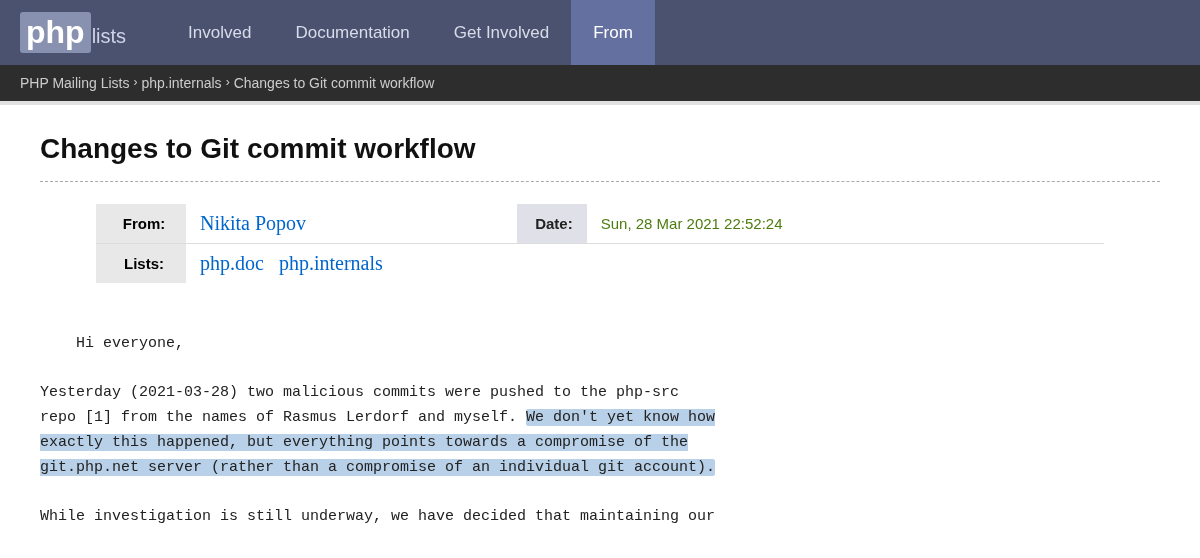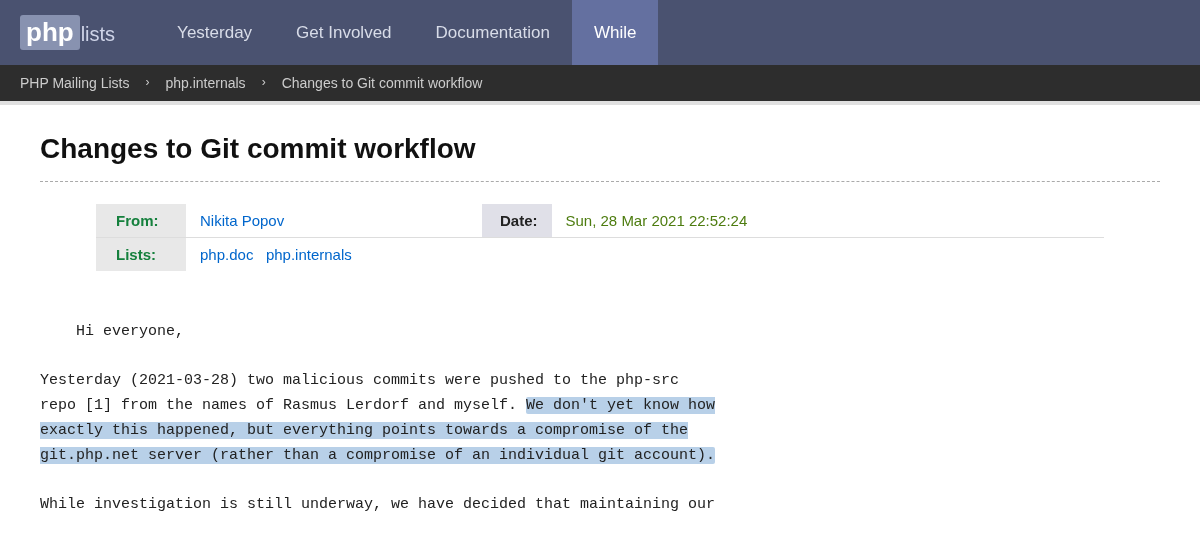--- a/index.html
+++ b/index.html
@@ -21,21 +21,21 @@
     }
 
     .logo {
       display: flex;
       align-items: baseline;
       margin-right: 40px;
       text-decoration: none;
     }
     .logo-php {
       font-weight: 900;
-      font-size: 26px;
+      font-size: 32px;
       font-family: Arial, sans-serif;
       color: #fff;
       background: #8892b0;
       padding: 2px 6px;
       border-radius: 3px;
     }
     .logo-lists {
       font-size: 20px;
       font-family: Arial, sans-serif;
       color: #cfd4e8;
@@ -71,21 +71,21 @@
       background: #6470a0;
       color: #fff;
     }
 
     
     .breadcrumb-bar {
       background: #2d2d2d;
       padding: 10px 20px;
       display: flex;
       align-items: flex-start;
-      gap: 16px;
+      gap: 4px;
       font-family: Arial, sans-serif;
       font-size: 14px;
     }
 
     .breadcrumb-bar a, .breadcrumb-bar span {
       color: #ccc;
       text-decoration: none;
     }
 
     .breadcrumb-separator {
@@ -127,34 +127,34 @@
     .meta-table tr {
       border-bottom: 1px solid #ddd;
     }
 
     .meta-table tr:last-child {
       border-bottom: none;
     }
 
     .meta-label-cell {
       background: #e8e8e8;
-      text-align: left;
+      text-align: center;
       padding: 8px 14px 8px 20px;
       font-weight: 700;
       font-family: Arial, sans-serif;
       font-size: 15px;
-      color: #15803d;
+      color: #000000;
       white-space: nowrap;
       width: 90px;
     }
 
     .meta-value-cell {
       padding: 8px 14px;
-      font-family: Liberation Sans, sans-serif;
-      font-size: 15px;
+      font-family: Liberation Serif, serif;
+      font-size: 20px;
       color: #333;
       background: #fff;
     }
 
     .meta-value-cell a {
       color: #0066cc;
       text-decoration: none;
     }
 
     .meta-date-label-cell {
@@ -196,30 +196,30 @@
 </head>
 <body>
 
 <nav>
   <a class="logo" href="#">
     <span class="logo-php">php</span>
     <span class="logo-lists">lists</span>
   </a>
   <ul class="nav-links">
     <li>
-      <a href="#">Yesterday</a>
+      <a href="#">Involved</a>
+    </li>
+    <li>
+      <a href="#">Documentation</a>
     </li>
     <li>
       <a href="#">Get Involved</a>
     </li>
-    <li>
-      <a href="#">Documentation</a>
-    </li>
     <li class="active">
-      <a href="#">While</a>
+      <a href="#">From</a>
     </li>
   </ul>
 </nav>
 
 <div class="breadcrumb-bar">
   <a href="#">PHP Mailing Lists</a>
   <span class="breadcrumb-separator">›</span>
   <a href="#">php.internals</a>
   <span class="breadcrumb-separator">›</span>
   <span class="breadcrumb-current">Changes to Git commit workflow</span>

